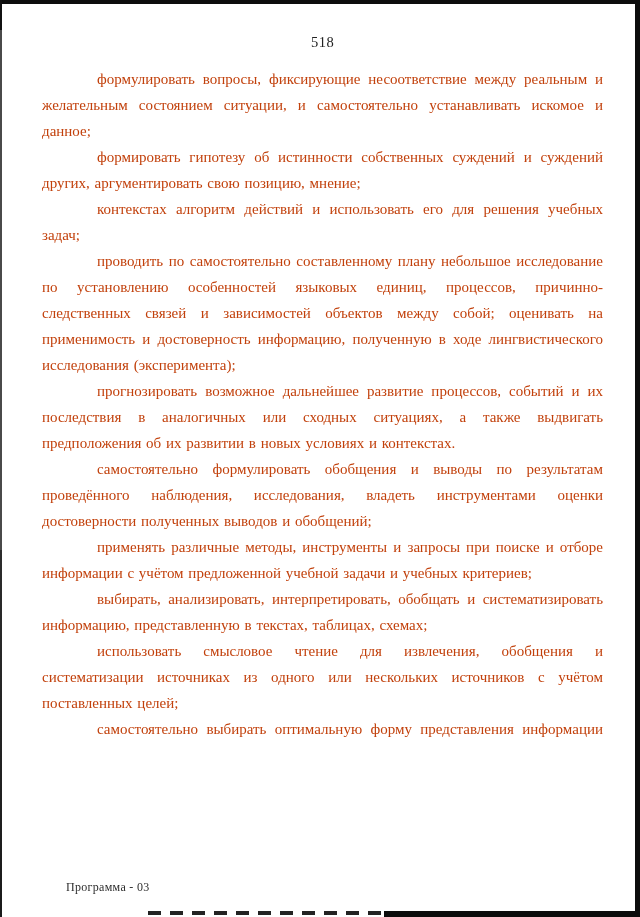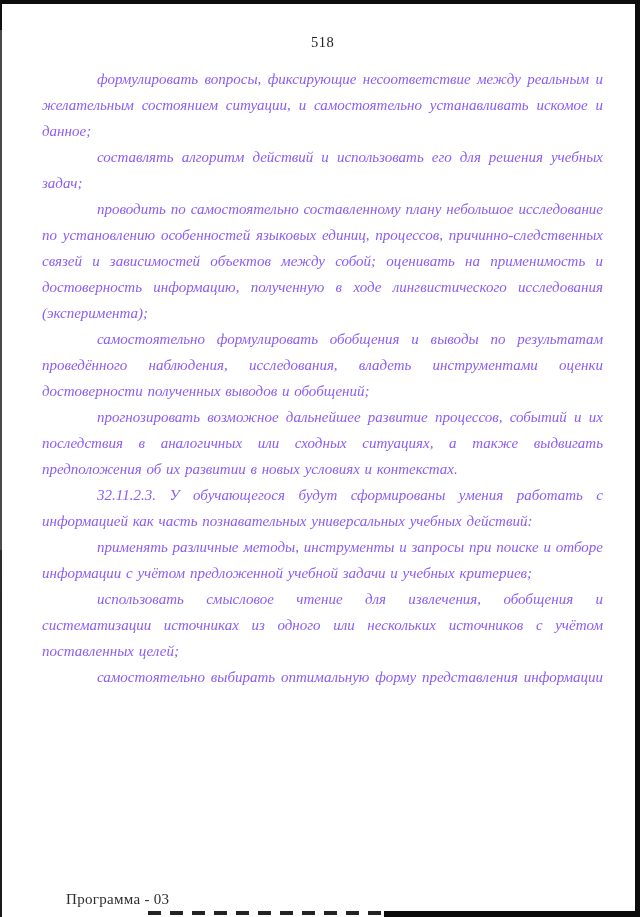--- a/index.html
+++ b/index.html
@@ -64,56 +64,55 @@
     left: 42px;
     right: 37px;
   }
   .body-text p {
     margin: 0;
     font-size: 15px;
     line-height: 26px;
     text-align: justify;
     text-indent: 55px;
     word-spacing: 1px;
-    color: #8b5cf6;
-    font-style: italic;
+    color: #c2410c;
   }
   .body-text p.justify-last {
     text-align-last: justify;
   }
   .footer-note {
     position: absolute;
     top: 880px;
     left: 66px;
-    font-size: 15px;
+    font-size: 12px;
     letter-spacing: 0.3px;
     color: #2e2e2e;
-    margin-top: 11px;
   }
 </style>
 </head>
 <body>
 
 <div class="screen">
 
   <div class="edge-top"></div>
   <div class="edge-right"></div>
   <div class="edge-left"></div>
   <div class="edge-bottom-dashes"></div>
   <div class="edge-bottom-bar"></div>
 
   <div class="page-number">518</div>
 
   <div class="body-text">
     <p>формулировать вопросы, фиксирующие несоответствие между реальным и желательным состоянием ситуации, и самостоятельно устанавливать искомое и данное;</p>
-    <p>составлять алгоритм действий и использовать его для решения учебных задач;</p>
+    <p>формировать гипотезу об истинности собственных суждений и суждений других, аргументировать свою позицию, мнение;</p>
+    <p>контекстах алгоритм действий и использовать его для решения учебных задач;</p>
     <p>проводить по самостоятельно составленному плану небольшое исследование по установлению особенностей языковых единиц, процессов, причинно-следственных связей и зависимостей объектов между собой; оценивать на применимость и достоверность информацию, полученную в ходе лингвистического исследования (эксперимента);</p>
+    <p>прогнозировать возможное дальнейшее развитие процессов, событий и их последствия в аналогичных или сходных ситуациях, а также выдвигать предположения об их развитии в новых условиях и контекстах.</p>
     <p>самостоятельно формулировать обобщения и выводы по результатам проведённого наблюдения, исследования, владеть инструментами оценки достоверности полученных выводов и обобщений;</p>
-    <p>прогнозировать возможное дальнейшее развитие процессов, событий и их последствия в аналогичных или сходных ситуациях, а также выдвигать предположения об их развитии в новых условиях и контекстах.</p>
-    <p>32.11.2.3. У обучающегося будут сформированы умения работать с информацией как часть познавательных универсальных учебных действий:</p>
     <p>применять различные методы, инструменты и запросы при поиске и отборе информации с учётом предложенной учебной задачи и учебных критериев;</p>
+    <p>выбирать, анализировать, интерпретировать, обобщать и систематизировать информацию, представленную в текстах, таблицах, схемах;</p>
     <p>использовать смысловое чтение для извлечения, обобщения и систематизации источниках из одного или нескольких источников с учётом поставленных целей;</p>
     <p class="justify-last">самостоятельно выбирать оптимальную форму представления информации</p>
   </div>
 
   <div class="footer-note">Программа - 03</div>
 
 </div>
 
 </body></html>

